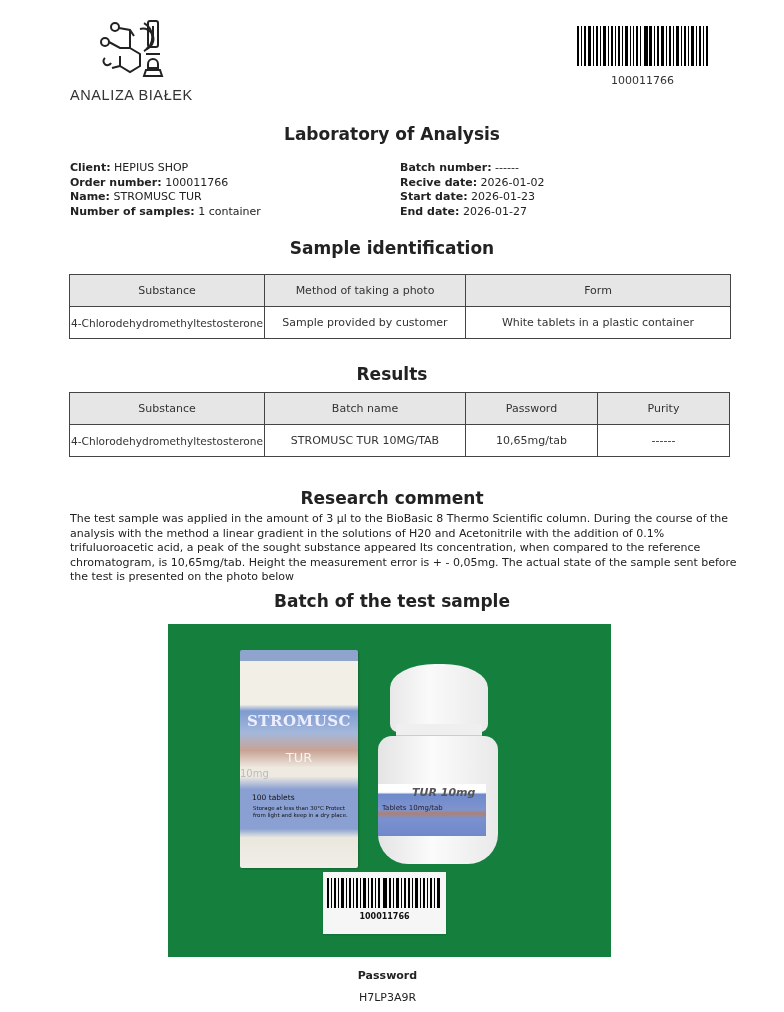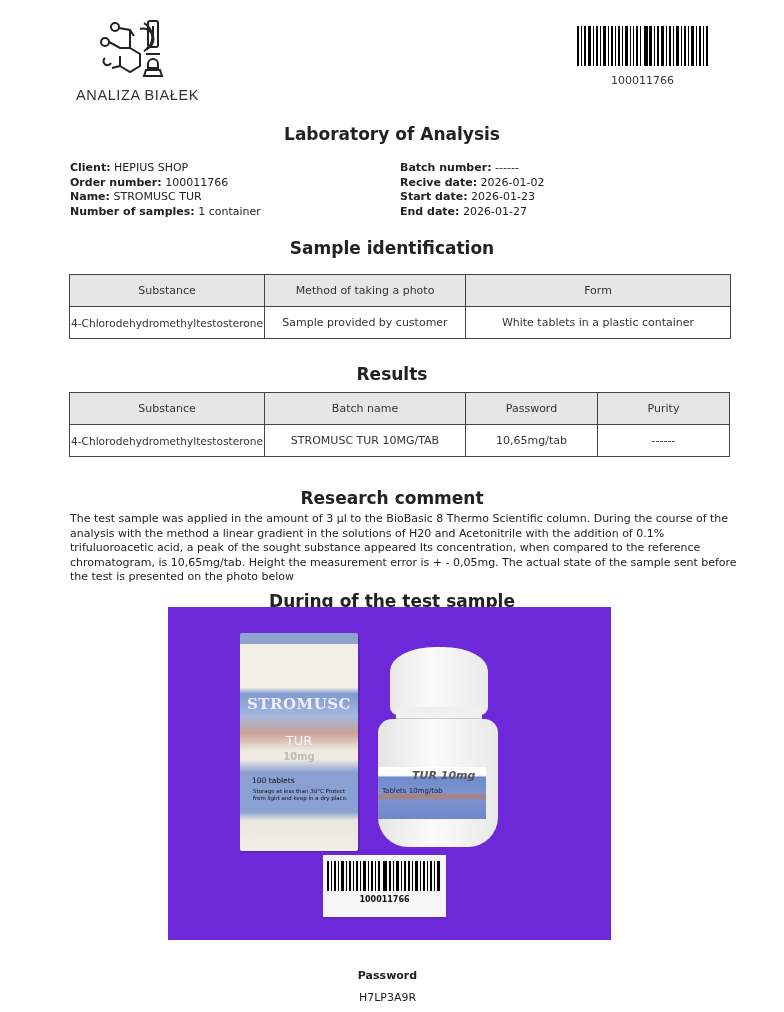--- a/index.html
+++ b/index.html
@@ -1,21 +1,21 @@
 <!DOCTYPE html>
 <html><head>
 <meta charset="utf-8">
 <style>
   * { box-sizing: border-box; margin: 0; padding: 0; }
   html, body { width: 784px; height: 1012px; background: #ffffff; overflow: hidden; }
   body { font-family: "DejaVu Sans", sans-serif; color: #1e1e24; position: relative; }
 
   .logo { position: absolute; left: 70px; top: 18px; width: 135px; height: 88px; }
   .logo svg { position: absolute; left: 30px; top: 0; }
-  .logo-text { position: absolute; left: 0; top: 69px; width: 135px; text-align: center;
+  .logo-text { position: absolute; left: 0; top: 69px; width: 135px; text-align: left;
     font-family: "Liberation Sans", sans-serif; font-size: 14.5px; letter-spacing: 0.6px; color: #333; }
 
   .top-barcode { position: absolute; left: 577px; top: 26px; width: 131px; height: 40px; }
   .top-barcode-num { position: absolute; left: 577px; top: 74px; width: 131px; text-align: center;
     font-size: 11px; color: #333; }
 
   .h-title { position: absolute; left: 0; width: 784px; text-align: center; font-weight: bold; color: #222; }
   .t-lab { top: 124px; font-size: 17px; }
   .t-sample { top: 238px; font-size: 17px; }
   .t-results { top: 364px; font-size: 17px; }
@@ -31,28 +31,28 @@
   td, th { border: 1px solid #444; text-align: center; font-weight: normal; }
   th { background: #e6e6e6; height: 32px; }
   td { height: 32px; background: #fff; }
   .tbl1 { left: 69px; top: 274px; width: 662px; }
   .tbl2 { left: 69px; top: 392px; width: 661px; }
   .nowrap { white-space: nowrap; font-size: 10.6px; }
 
   .comment { position: absolute; left: 70px; top: 512px; width: 675px; font-size: 11px;
     line-height: 14.5px; color: #222; }
 
-  .photo { position: absolute; left: 168px; top: 607px; width: 443px; height: 333px; background: #6d28d9; overflow: hidden; }
+  .photo { position: absolute; left: 168px; top: 624px; width: 443px; height: 333px; background: #15803d; overflow: hidden; }
   .box { position: absolute; left: 72px; top: 26px; width: 118px; height: 218px;
     background: linear-gradient(180deg, #8fa4cc 0%, #8fa4cc 5%, #f1efe6 5%, #f1efe6 25%, #7f9bd0 28%, #a4b8dc 38%, #c9a294 46%, #eeeae2 54%, #eeeae2 58%, #8a9fd2 64%, #8aa0d2 82%, #e9e7de 86%, #f0eee6 100%);
     border-radius: 2px; box-shadow: 1px 1px 2px rgba(0,0,0,0.2); }
   .box-brand { position: absolute; top: 62px; width: 100%; text-align: center; font-family: "DejaVu Serif", serif;
     font-weight: bold; color: #eef; font-size: 15px; letter-spacing: 0.5px; }
   .box-tur { position: absolute; top: 100px; width: 100%; text-align: center; color: #f4f4f4; font-size: 13px; }
-  .box-dose { position: absolute; top: 118px; width: 100%; text-align: center; color: #bbb; font-weight: bold; font-size: 10px; }
+  .box-dose { position: absolute; top: 118px; width: 100%; color: #bbb; font-weight: normal; font-size: 10px; }
   .box-tabs { position: absolute; left: 12px; top: 143px; font-size: 7.5px; color: #111; }
   .box-storage { position: absolute; left: 13px; top: 155px; font-size: 5.5px; line-height: 7px; color: #111; width: 95px; }
   .bottle { position: absolute; left: 210px; top: 40px; width: 120px; height: 200px; }
   .cap { position: absolute; left: 12px; top: 0; width: 98px; height: 68px; background: linear-gradient(90deg, #e8e8e8, #fafafa 40%, #eaeaea); border-radius: 46% 46% 8px 8px / 24px 24px 8px 8px; }
   .cap-ring { position: absolute; left: 18px; top: 60px; width: 86px; height: 12px; background: #efefef; border-bottom: 1px solid #ccc; }
   .jar { position: absolute; left: 0; top: 72px; width: 120px; height: 128px; background: linear-gradient(90deg, #e4e4e4, #fbfbfb 45%, #e9e9e9); border-radius: 14px 14px 30px 30px; }
   .label { position: absolute; left: 0; top: 48px; width: 108px; height: 52px;
     background: linear-gradient(180deg, #fff 0%, #fff 16%, #6f8acb 20%, #7f94cf 50%, #b08070 56%, #7b91cf 66%, #7088cb 100%); }
   .label-tur { position: absolute; left: 34px; top: 2px; font-size: 11px; color: #555; font-weight: bold; font-style: italic; }
   .label-line { position: absolute; left: 4px; top: 20px; font-size: 7px; color: #223; }
@@ -172,21 +172,21 @@
     <td>STROMUSC TUR 10MG/TAB</td>
     <td>10,65mg/tab</td>
     <td>------</td>
   </tr>
 </tbody>
   </table>
 
 <div class="h-title t-research">Research comment</div>
 <div class="comment">The test sample was applied in the amount of 3 µl to the BioBasic 8 Thermo Scientific column. During the course of the analysis with the method a linear gradient in the solutions of H20 and Acetonitrile with the addition of 0.1% trifuluoroacetic acid, a peak of the sought substance appeared Its concentration, when compared to the reference chromatogram, is 10,65mg/tab. Height the measurement error is + - 0,05mg. The actual state of the sample sent before the test is presented on the photo below</div>
 
-<div class="h-title t-photo">During of the test sample</div>
+<div class="h-title t-photo">Batch of the test sample</div>
 <div class="photo">
   <div class="box">
     <div class="box-brand">STROMUSC</div>
     <div class="box-tur">TUR</div>
     <div class="box-dose">10mg</div>
     <div class="box-tabs">100 tablets</div>
     <div class="box-storage">Storage at less than 30°C Protect from light and keep in a dry place.</div>
   </div>
   <div class="bottle">
     <div class="cap"></div>

